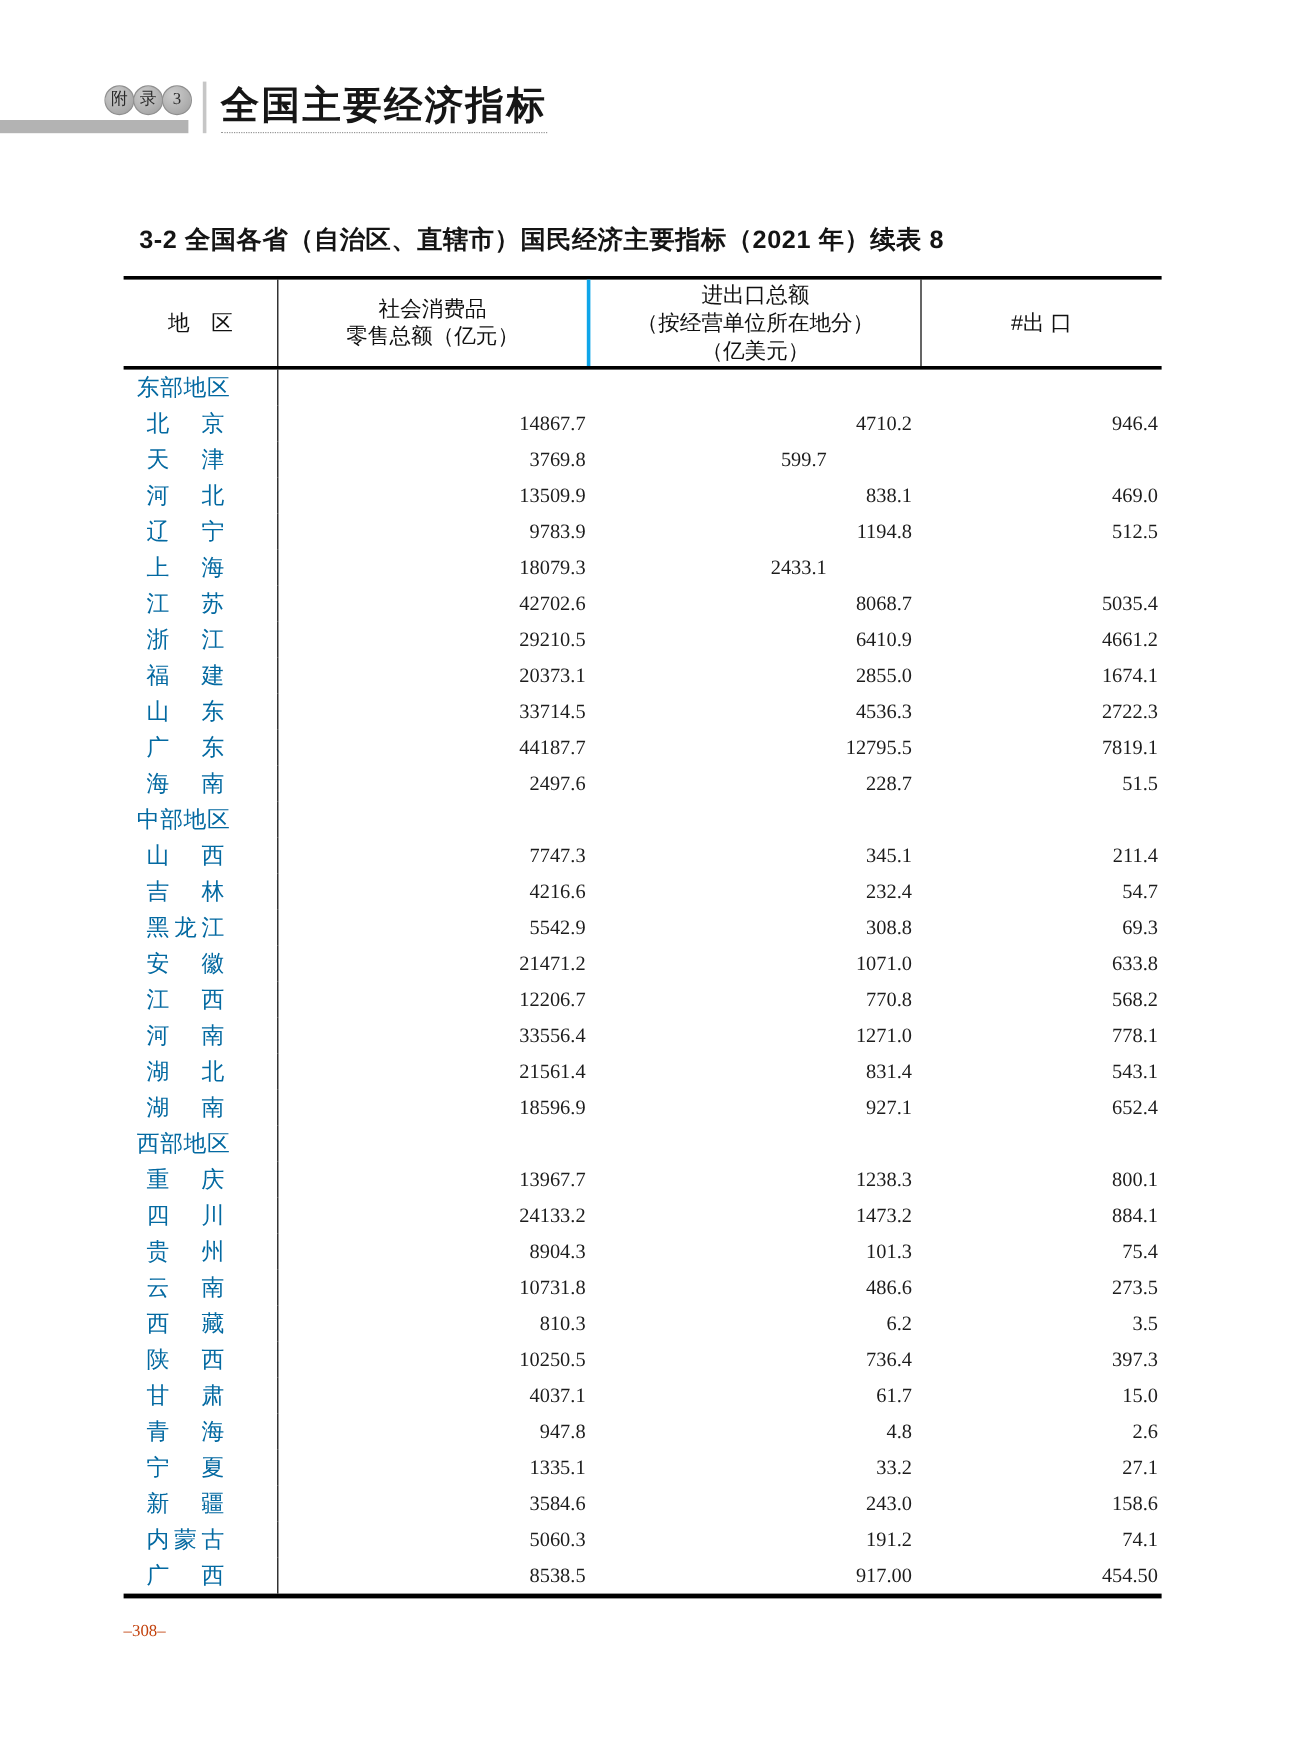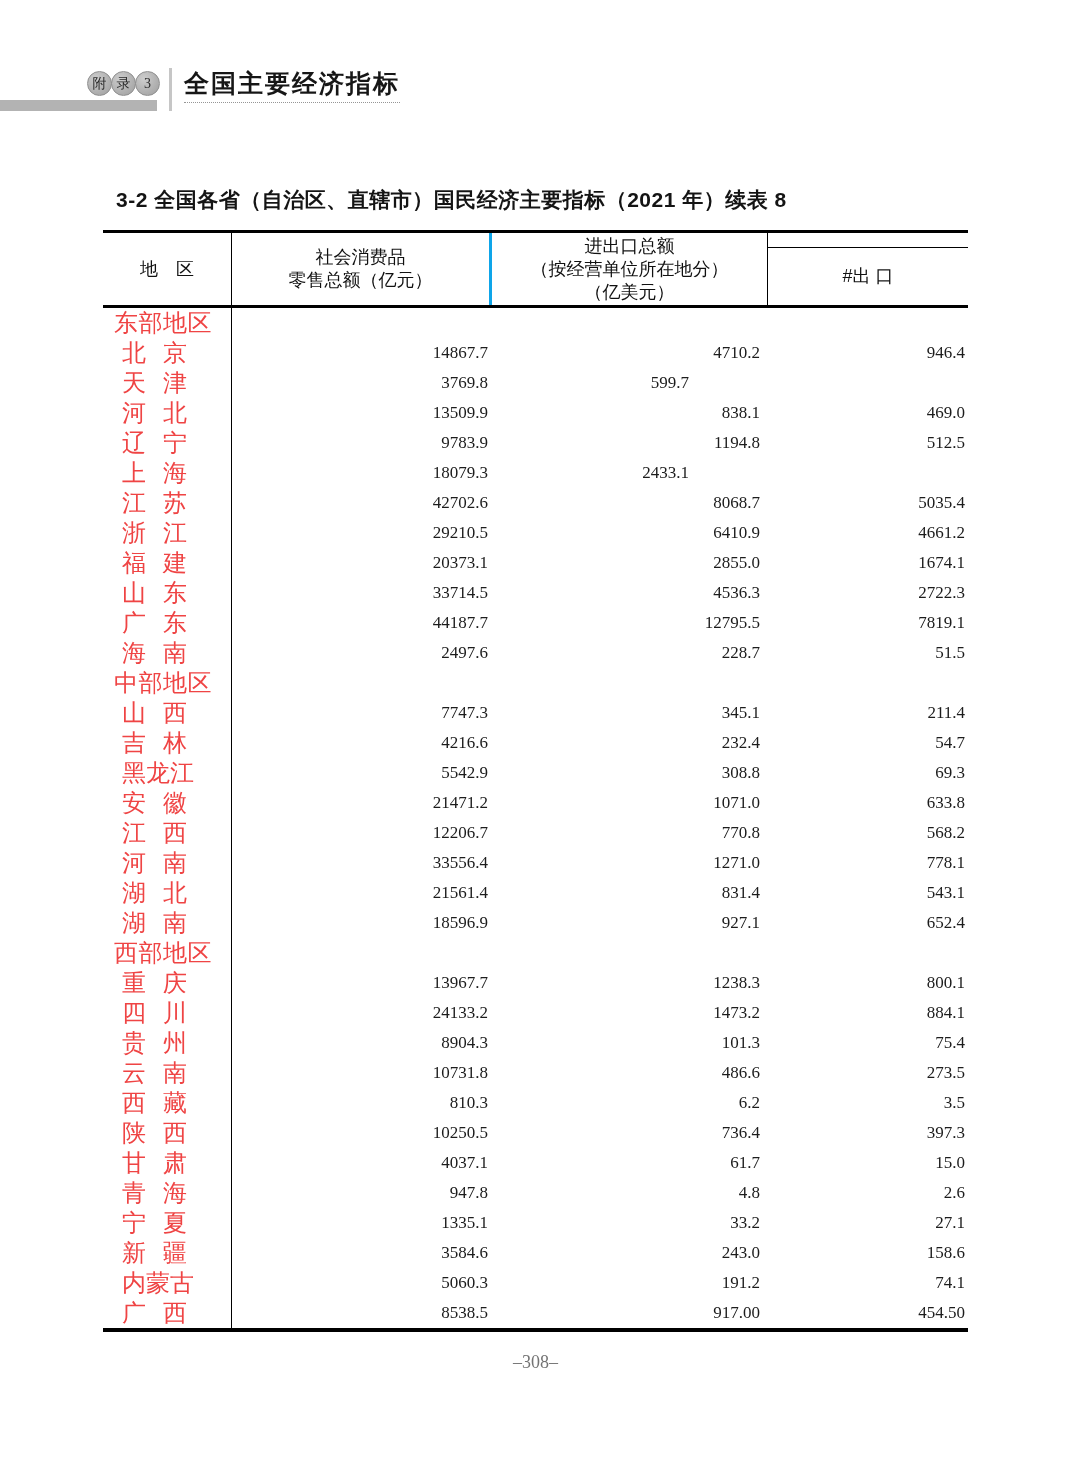--- a/index.html
+++ b/index.html
@@ -24,21 +24,21 @@
     border: 1px solid #8f8f8f;
     color: #2a2a2a; font-size: 14px; line-height: 1;
     display: flex; align-items: center; justify-content: center;
     margin-right: -1px;
     font-family: "Liberation Serif", serif;
   }
   .appendix-gray-bar { position: absolute; left: 0; top: 34px; width: 157px; height: 11px; background: #b3b3b3; }
   .appendix-divider { position: absolute; left: 169px; top: 2px; width: 3px; height: 43px; background: #c6c6c6; }
   .appendix-title {
     position: absolute; left: 184px; top: 2px;
-    font-size: 25px; font-weight: bold; color: #161616;
+    font-size: 32px; font-weight: bold; color: #161616;
     letter-spacing: 2px; line-height: 1.2;
     padding-bottom: 4px; border-bottom: 1px dotted #969696;
   }
 
   
   .table-title {
     position: absolute; left: 116px; top: 186px;
     font-size: 21px; font-weight: 600; color: #141414; letter-spacing: 0.5px;
   }
 
@@ -47,47 +47,46 @@
 
   .thead {
     display: flex; height: 78px;
     border-top: 3px solid #000; border-bottom: 3px solid #000;
     font-size: 18px; color: #111;
   }
   .h-cell { display: flex; flex-direction: column; align-items: center; justify-content: center; line-height: 23px; text-align: center; }
   .h-region { width: 129px; border-right: 1px solid #000; }
   .h-retail { width: 260px; border-right: 3px solid #0ea5e9; }
   .h-trade  { width: 276px; border-right: 1px solid #000; }
-  .h-export { width: 200px; flex-direction: column; align-items: stretch; justify-content: flex-start; }
+  .h-export { width: 200px; flex-direction: row; align-items: stretch; justify-content: flex-start; }
   .h-export-top { height: 15px; border-bottom: 1px solid #000; }
   .h-export-label { flex: 1; display: flex; align-items: center; justify-content: center; }
 
   .name-spread { display: inline-flex; justify-content: space-between; width: 65px; }
 
   .tbody { border-bottom: 4px solid #000; }
   .t-row { display: flex; height: 30px; align-items: center; }
   .c { height: 100%; display: flex; align-items: center; }
-  .c-region { width: 129px; border-right: 1px solid #000; font-size: 24px; color: #ef4444; }
+  .c-region { width: 129px; border-right: 1px solid #000; font-size: 19px; color: #0369a1; }
   .c-region .inner { margin-left: 19px; }
   .t-row.section-row .inner { margin-left: 11px; letter-spacing: 0.5px; }
   .c-num {
     justify-content: flex-end;
     font-family: "Liberation Serif", "DejaVu Serif", serif;
     font-size: 17px; color: #1c1c1c;
   }
   .c-v0 { width: 260px; padding-right: 4px; }
   .c-v1 { width: 276px; padding-right: 8px; text-align: right; }
   .c-v2 { width: 200px; padding-right: 3px; }
 
   
   .page-number {
     position: absolute; left: 103px; top: 1352px; width: 865px;
-    text-align: center;
     font-family: "Liberation Serif", "DejaVu Serif", serif;
-    font-size: 18px; color: #737373;
+    font-size: 14px; color: #c2410c;
   }
 </style>
 </head>
 <body>
 
 <div class="page">
 
   <div class="appendix-header">
     <div class="appendix-gray-bar"></div>
     <div class="appendix-badge">

